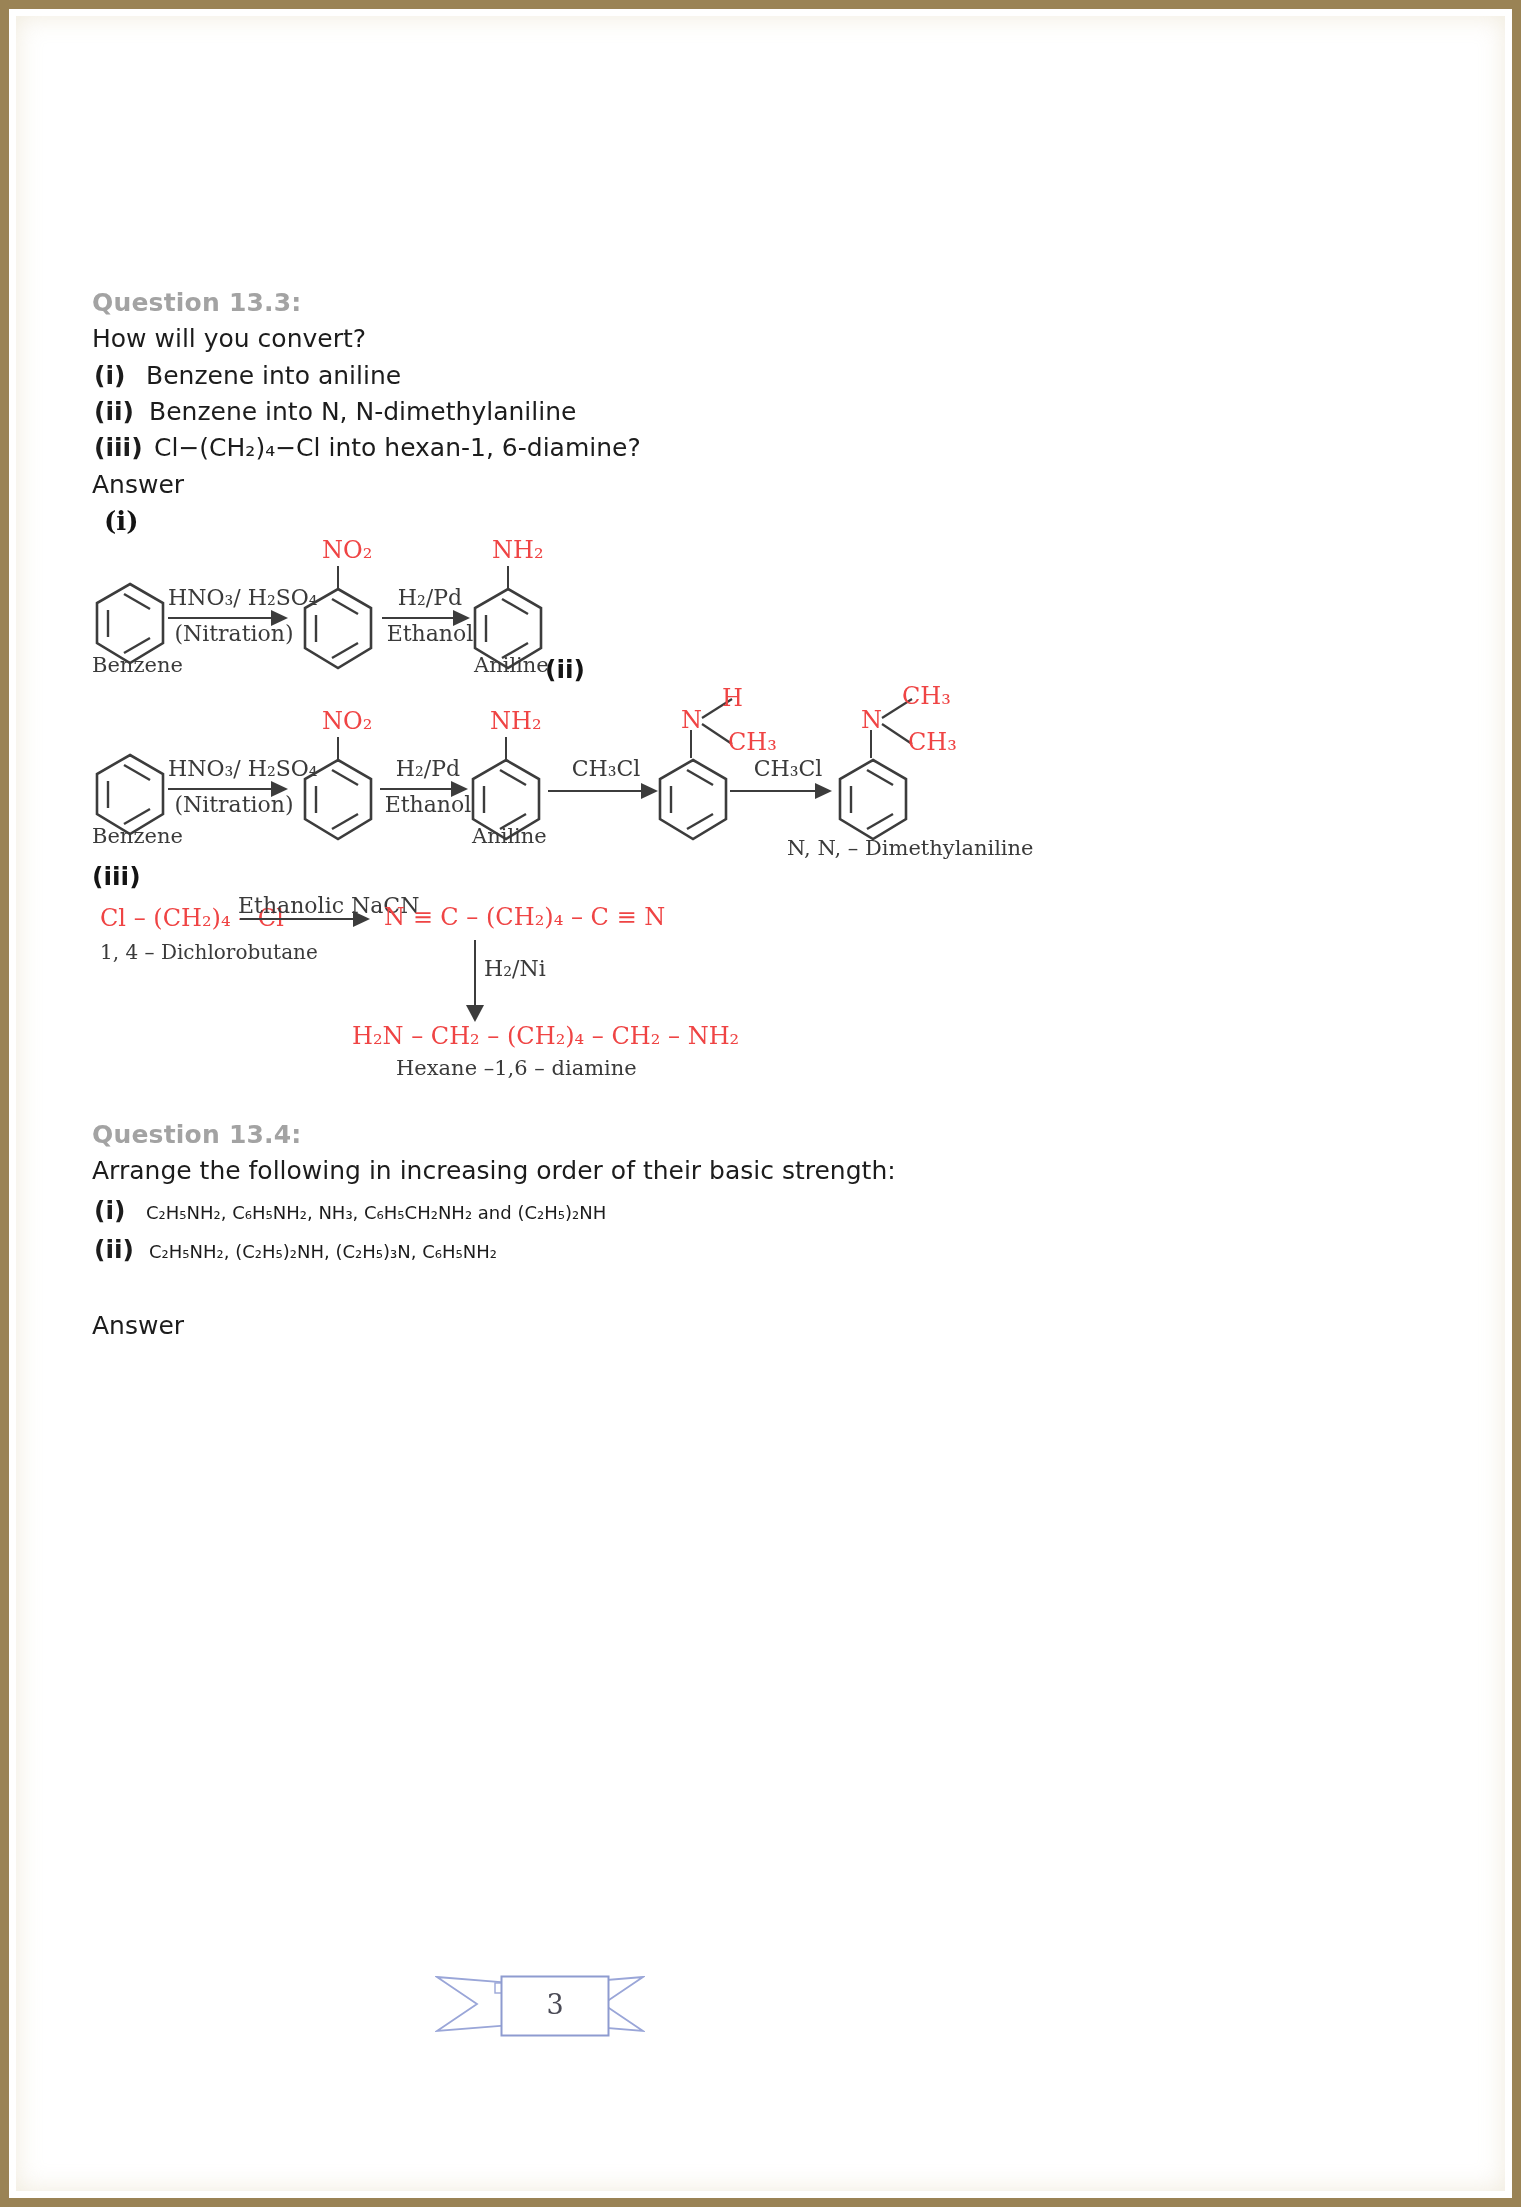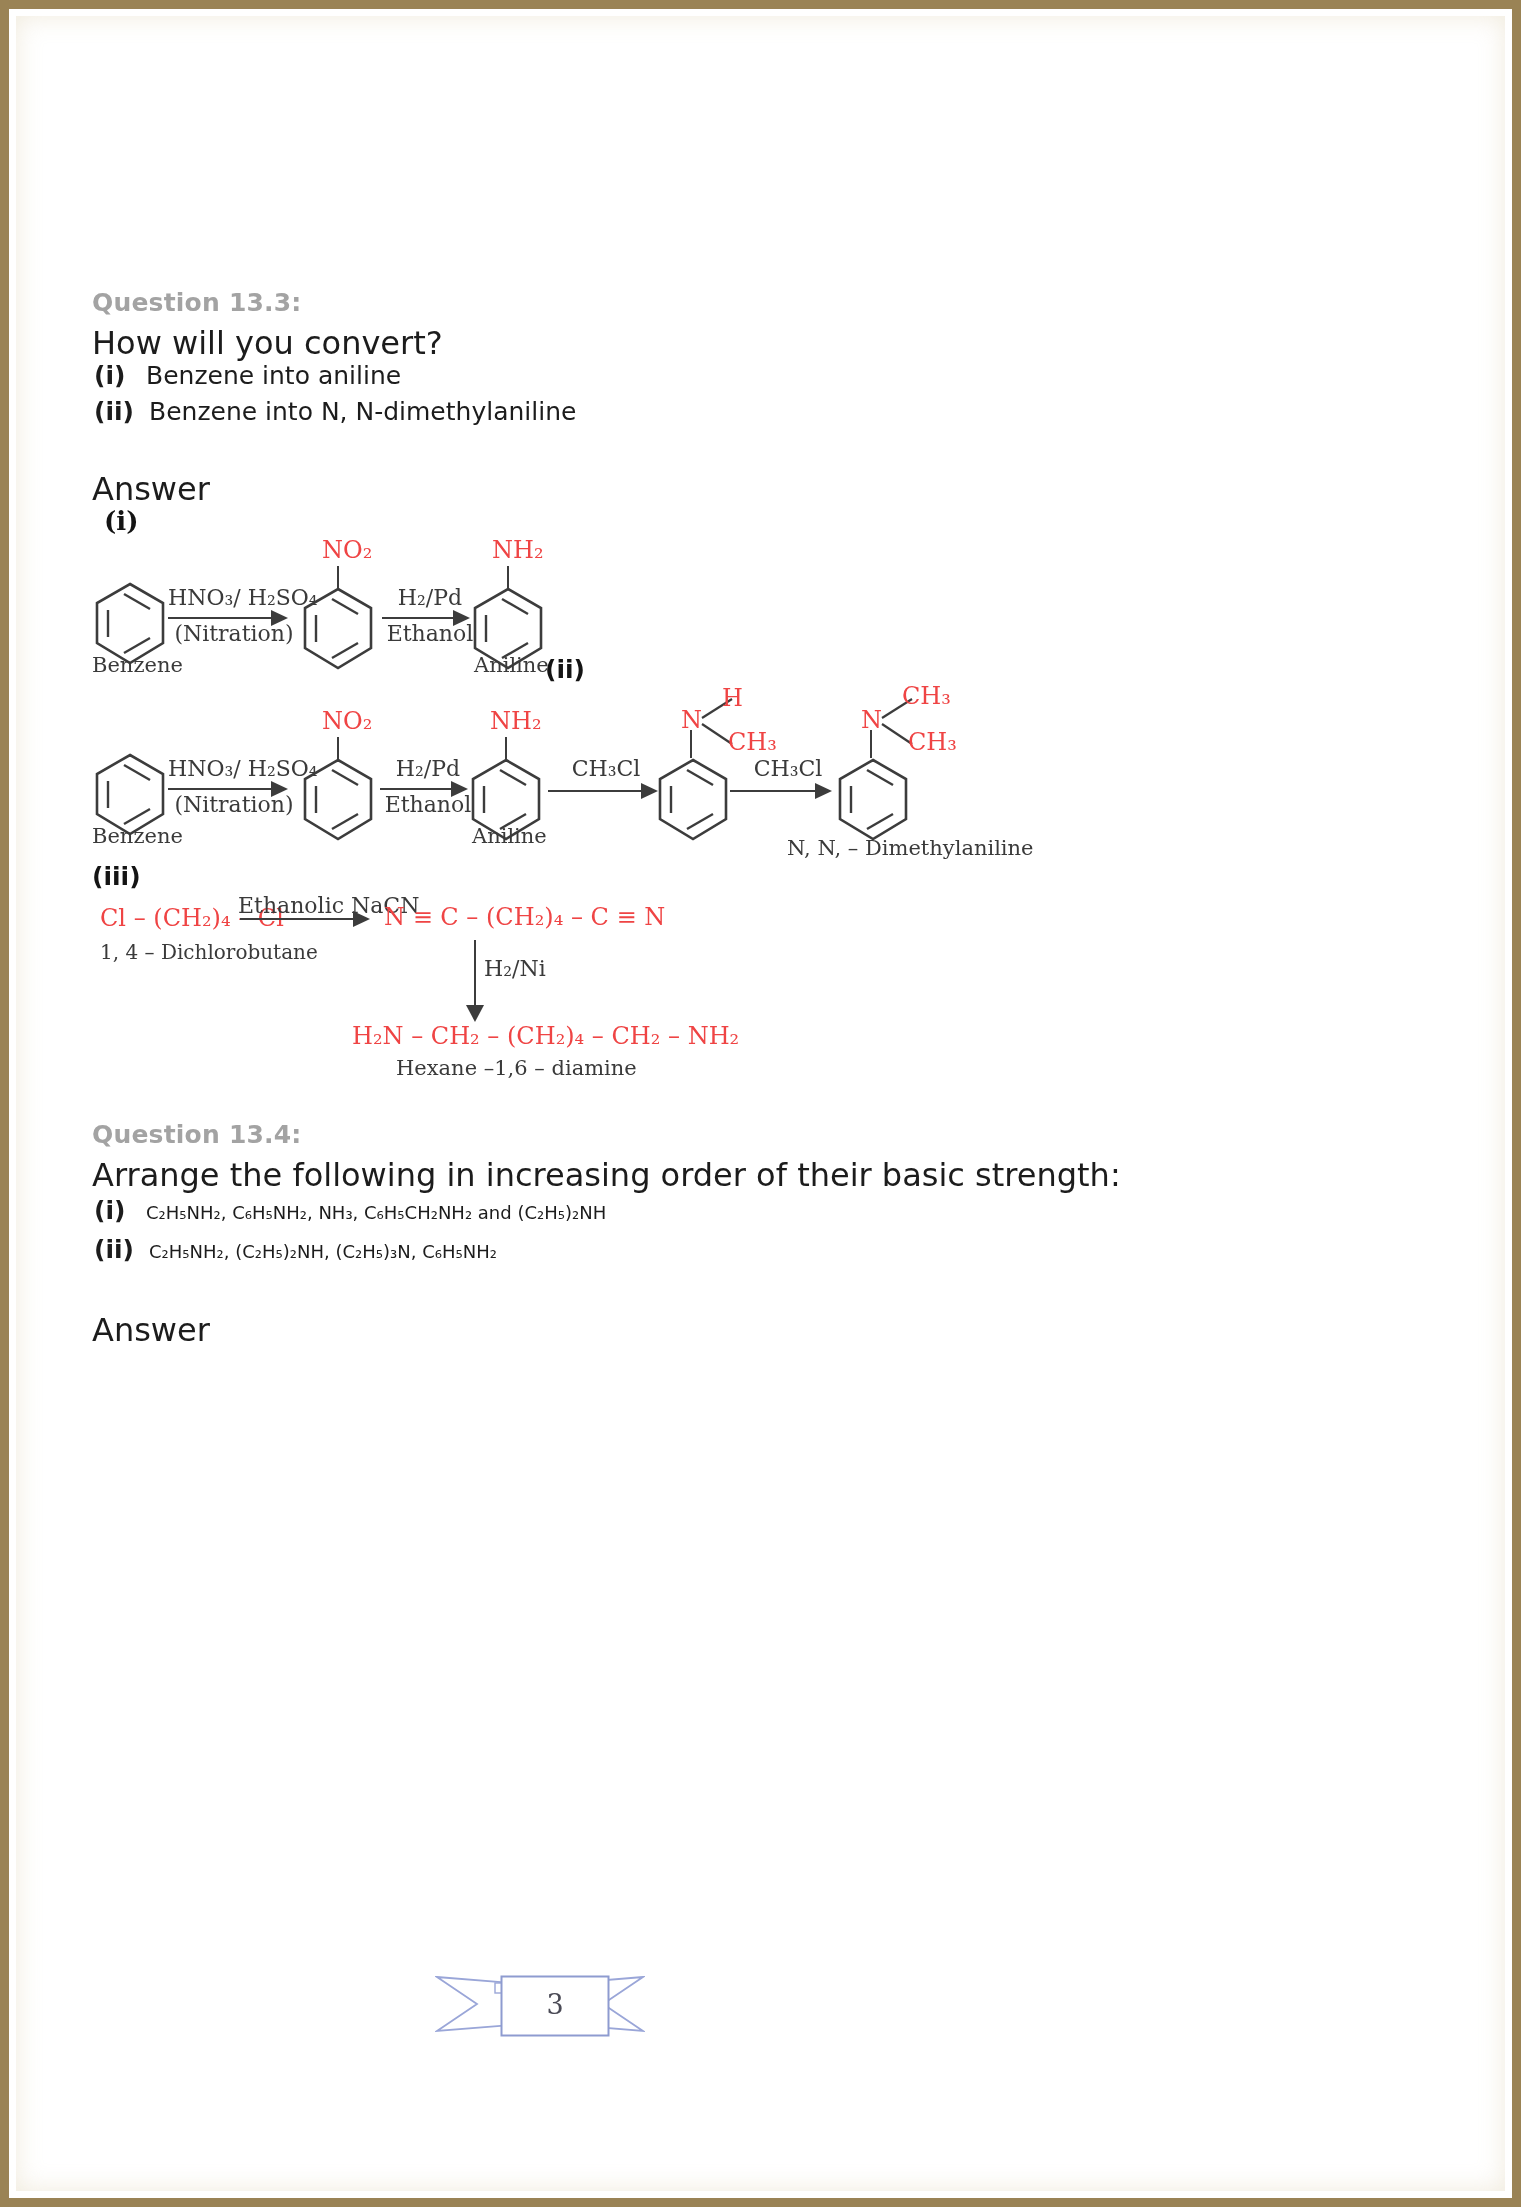--- a/index.html
+++ b/index.html
@@ -50,21 +50,21 @@
     font-family: "DejaVu Sans", sans-serif;
     font-weight: bold;
     font-size: 25px;
     color: #a3a3a3;
     letter-spacing: 0.2px;
     white-space: nowrap;
   }
   .q-body {
     position: absolute;
     font-family: "DejaVu Sans", sans-serif;
-    font-size: 32px;
+    font-size: 25px;
     color: #1c1c1c;
     white-space: nowrap;
   }
   .q-item {
     position: absolute;
     font-family: "DejaVu Sans", sans-serif;
     font-size: 25px;
     color: #1c1c1c;
     white-space: nowrap;
   }
@@ -174,20 +174,23 @@
 
     <div class="q-head" style="left:92px; top:288px;">Question 13.3:</div>
     <div class="q-body" style="left:92px; top:324px;">How will you convert?</div>
 
     <div class="q-item" style="left:94px; top:361px;">
       <span class="marker w1">(i)</span><span>Benzene into aniline</span>
     </div>
     <div class="q-item" style="left:94px; top:397px;">
       <span class="marker w2">(ii)</span><span>Benzene into N, N-dimethylaniline</span>
     </div>
+    <div class="q-item" style="left:94px; top:433px;">
+      <span class="marker w3">(iii)</span><span>Cl−(CH₂)₄−Cl into hexan-1, 6-diamine?</span>
+    </div>
     <div class="q-body" style="left:92px; top:470px;">Answer</div>
 
     <div class="scheme-tag" style="left:104px; top:506px;">(i)</div>
 
     <div class="ring" style="left:92px; top:581px;">
       <svg width="76" height="86" viewBox="0 0 76 86">
         <polygon points="38,3 71,22 71,62 38,82 5,62 5,22" fill="none" stroke="#3c3c3c" stroke-width="2.6"></polygon>
         <line x1="16" y1="29" x2="16" y2="56" stroke="#3c3c3c" stroke-width="2.4"></line>
         <line x1="32" y1="72" x2="58" y2="57" stroke="#3c3c3c" stroke-width="2.4"></line>
         <line x1="58" y1="28" x2="32" y2="13" stroke="#3c3c3c" stroke-width="2.4"></line>

